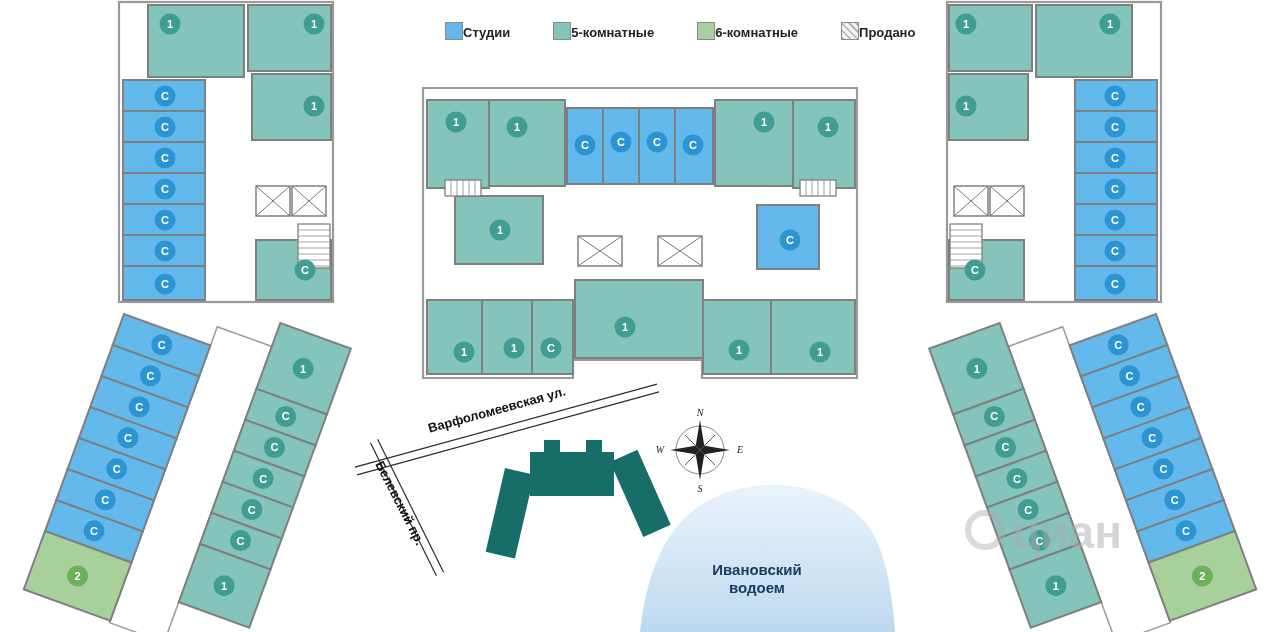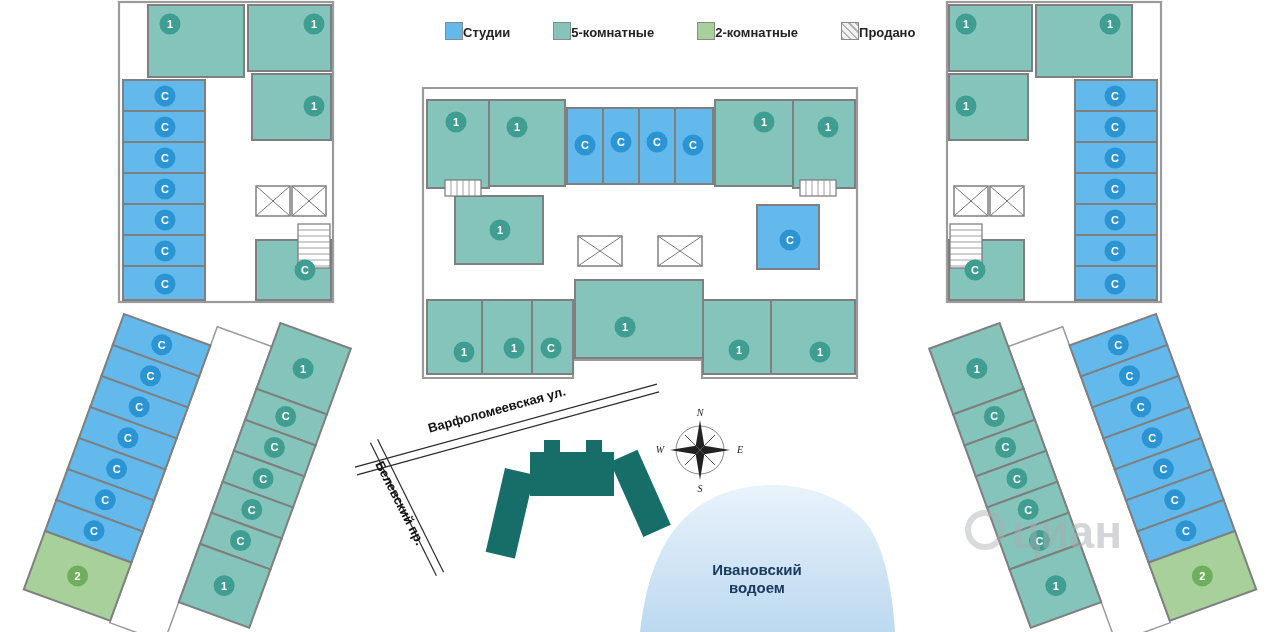--- a/index.html
+++ b/index.html
@@ -21,21 +21,21 @@
     <div class="legend-item">
       <span class="legend-swatch" style="background: rgb(99, 185, 236);"></span>
       <span class="legend-label">Студии</span>
     </div>
     <div class="legend-item">
       <span class="legend-swatch" style="background: rgb(132, 196, 186);"></span>
       <span class="legend-label">5-комнатные</span>
     </div>
     <div class="legend-item">
       <span class="legend-swatch" style="background: rgb(168, 208, 154);"></span>
-      <span class="legend-label">2-комнатные</span>
+      <span class="legend-label">6-комнатные</span>
     </div>
     <div class="legend-item">
       <span class="legend-swatch sold"></span>
       <span class="legend-label">Продано</span>
     </div>
   </div>
 
   <svg id="plan" width="1280" height="632" viewBox="0 0 1280 632">
     <defs>
       <linearGradient id="pondGrad" x1="0" y1="0" x2="0" y2="1">

